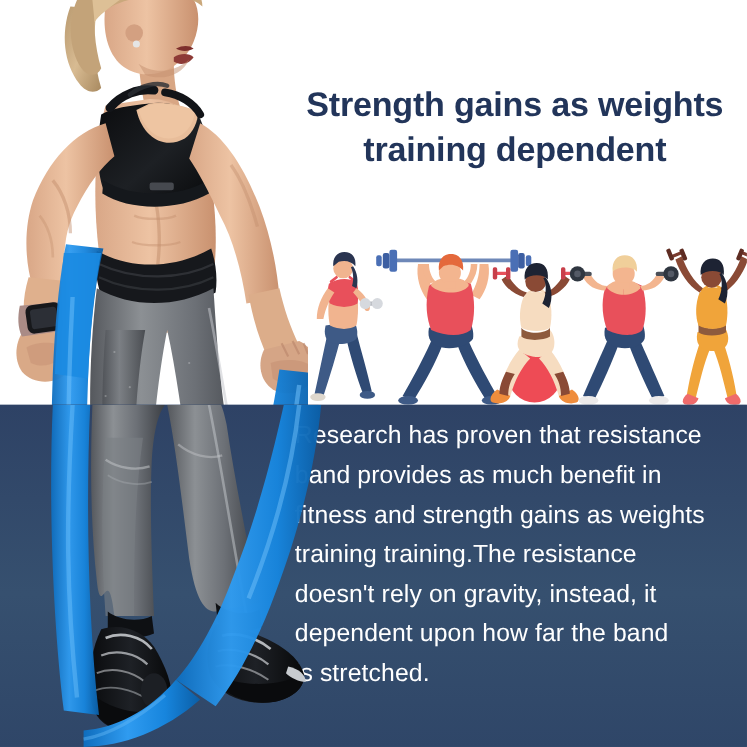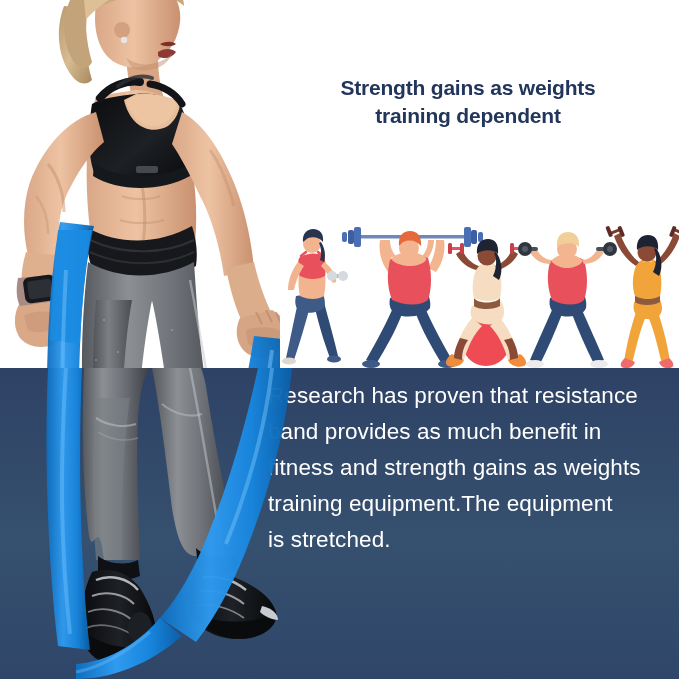--- a/index.html
+++ b/index.html
@@ -17,21 +17,21 @@
     position:absolute;left:0;top:0;width:300px;height:679px;
     overflow:hidden;background:#ffffff;
   }
   .photo svg{position:absolute;left:0;top:0;}
 
   
   .headline{
     position:absolute;left:262px;top:74px;width:412px;
     text-align:center;
     color:#22355a;
-    font-size:21px;
+    font-size:31px;
     font-weight:700;
     line-height:1.33;
     letter-spacing:-0.2px;
   }
   .headline .hl-line{display:block;}
 
   
   .illus{
     position:absolute;left:280px;top:218px;width:399px;height:150px;
     background:#ffffff;
@@ -437,21 +437,23 @@
       </g>
     </svg>
   </div>
 
   <div class="panel">
     <div class="panel-grad"></div>
     <div class="body-copy">
       <span class="bc-line">Research has proven that resistance</span>
       <span class="bc-line">band provides as much benefit in</span>
       <span class="bc-line">fitness and strength gains as weights</span>
-      <span class="bc-line">training equipment.The equipment</span>
+      <span class="bc-line">training training.The resistance</span>
+      <span class="bc-line">doesn't rely on gravity, instead, it</span>
+      <span class="bc-line">dependent upon how far the band</span>
       <span class="bc-line">is stretched.</span>
     </div>
   </div>
 
   <div class="band-overlay">
     <svg width="300" height="311" viewBox="0 0 300 311">
       <defs>
         <linearGradient id="obandG" x1="0" y1="0" x2="1" y2="0">
           <stop offset="0%" stop-color="#0f6dbd"></stop>
           <stop offset="38%" stop-color="#2f9bf0"></stop>

